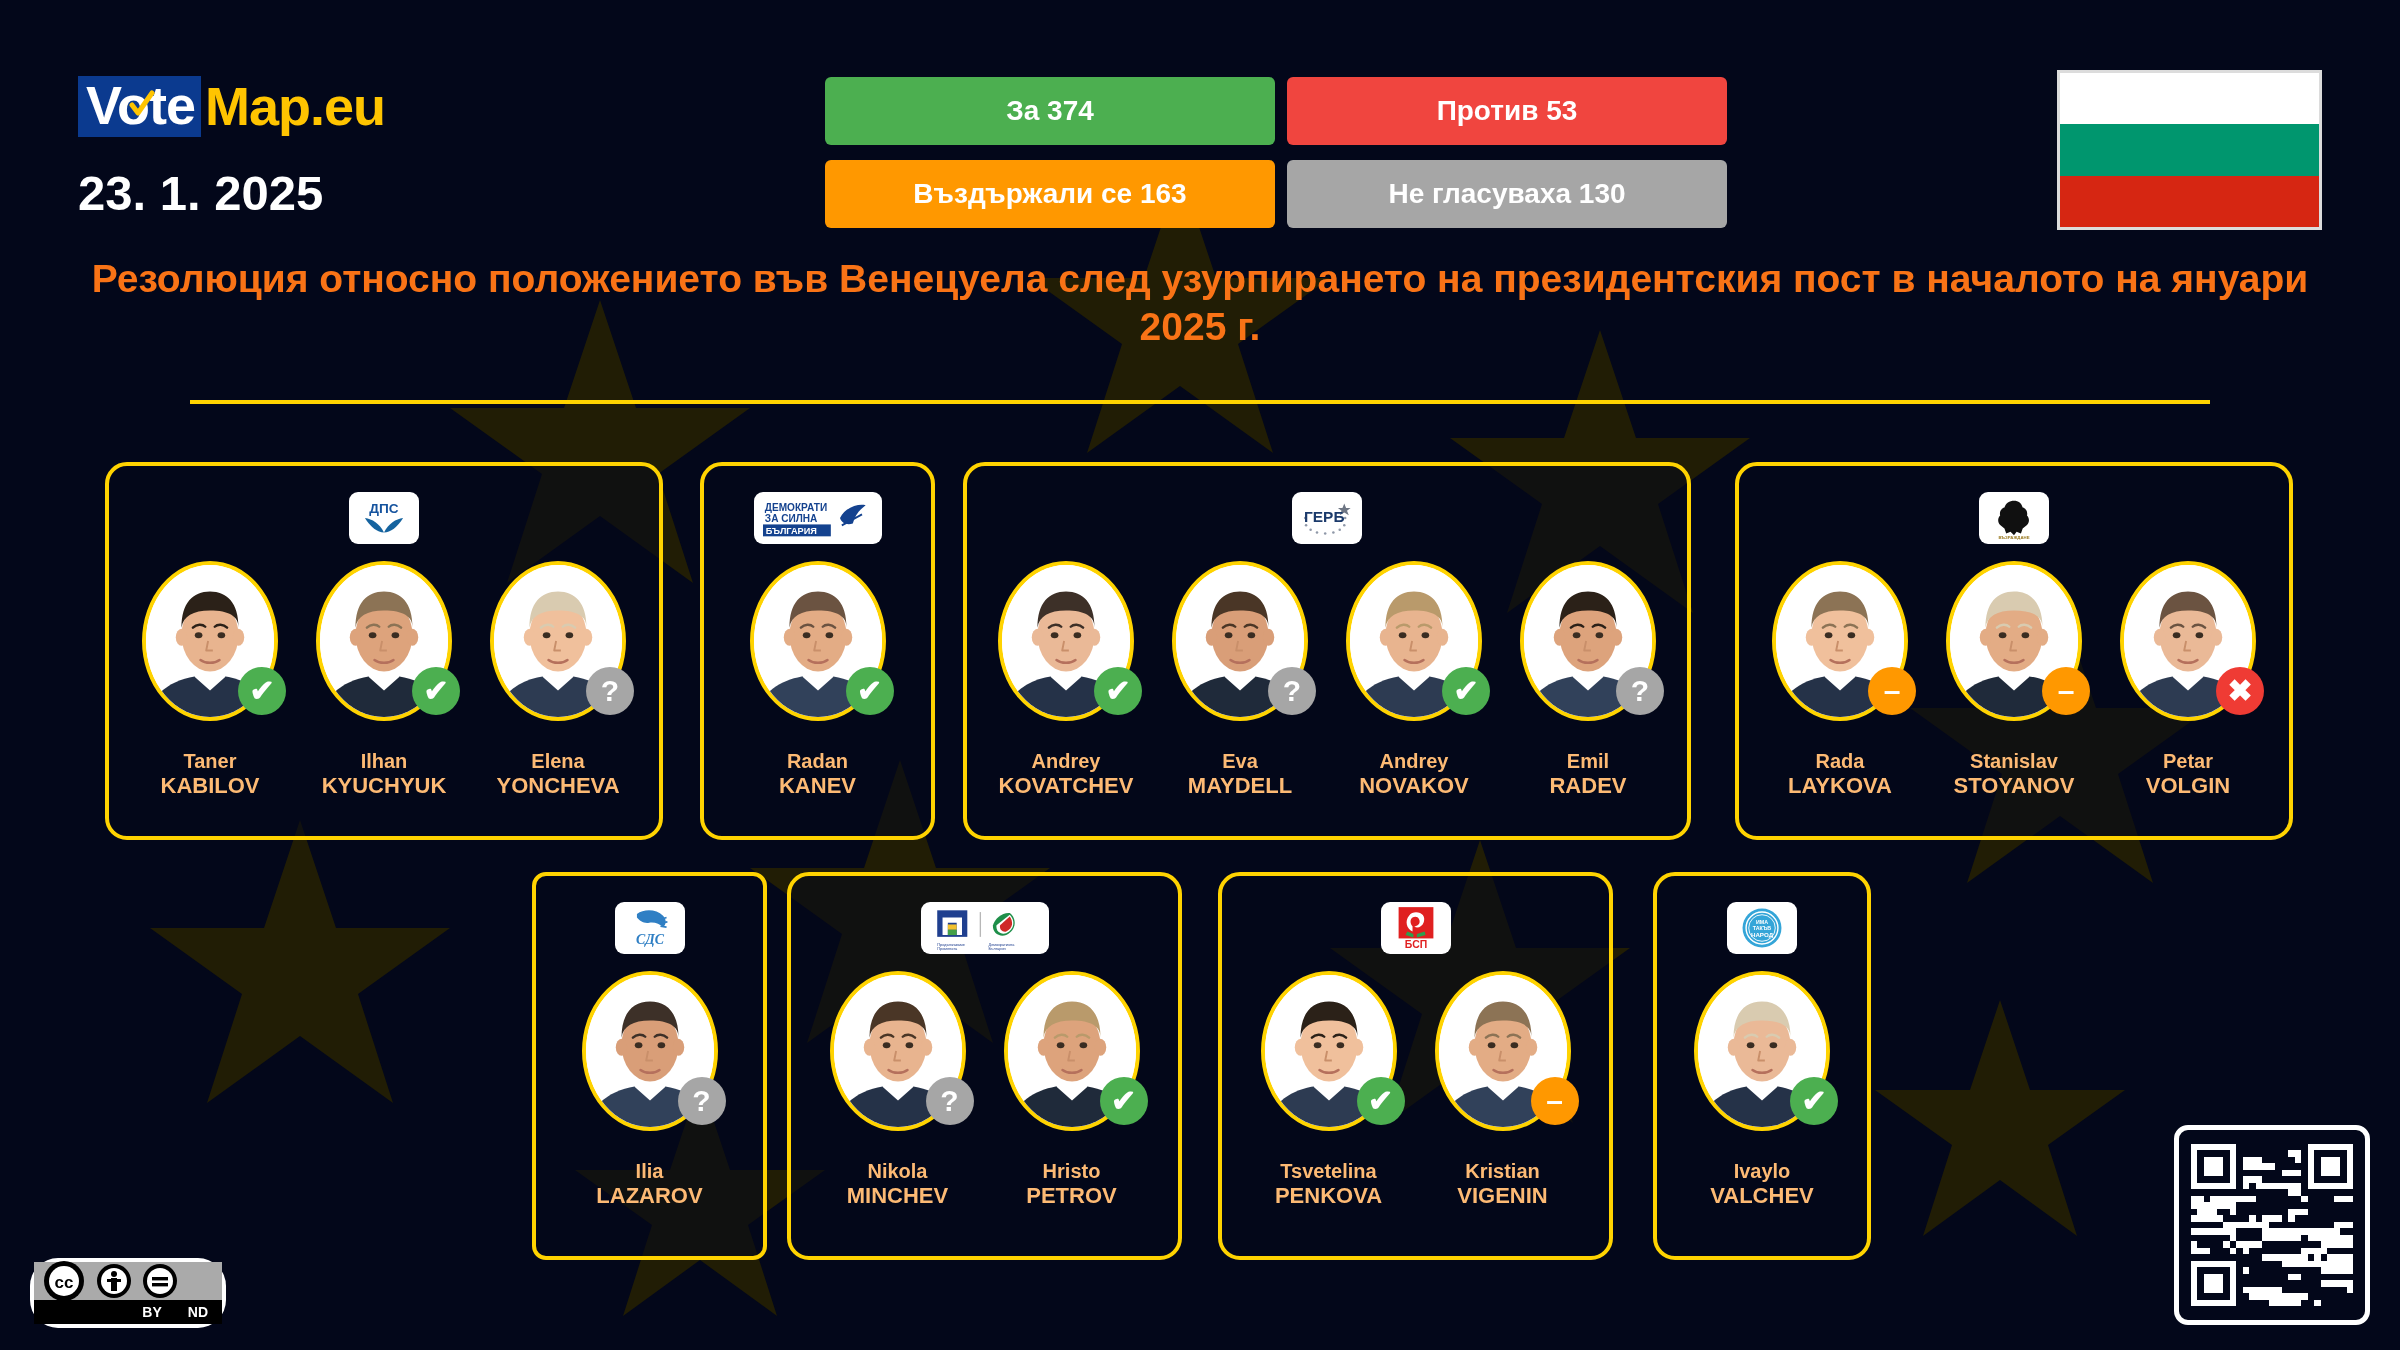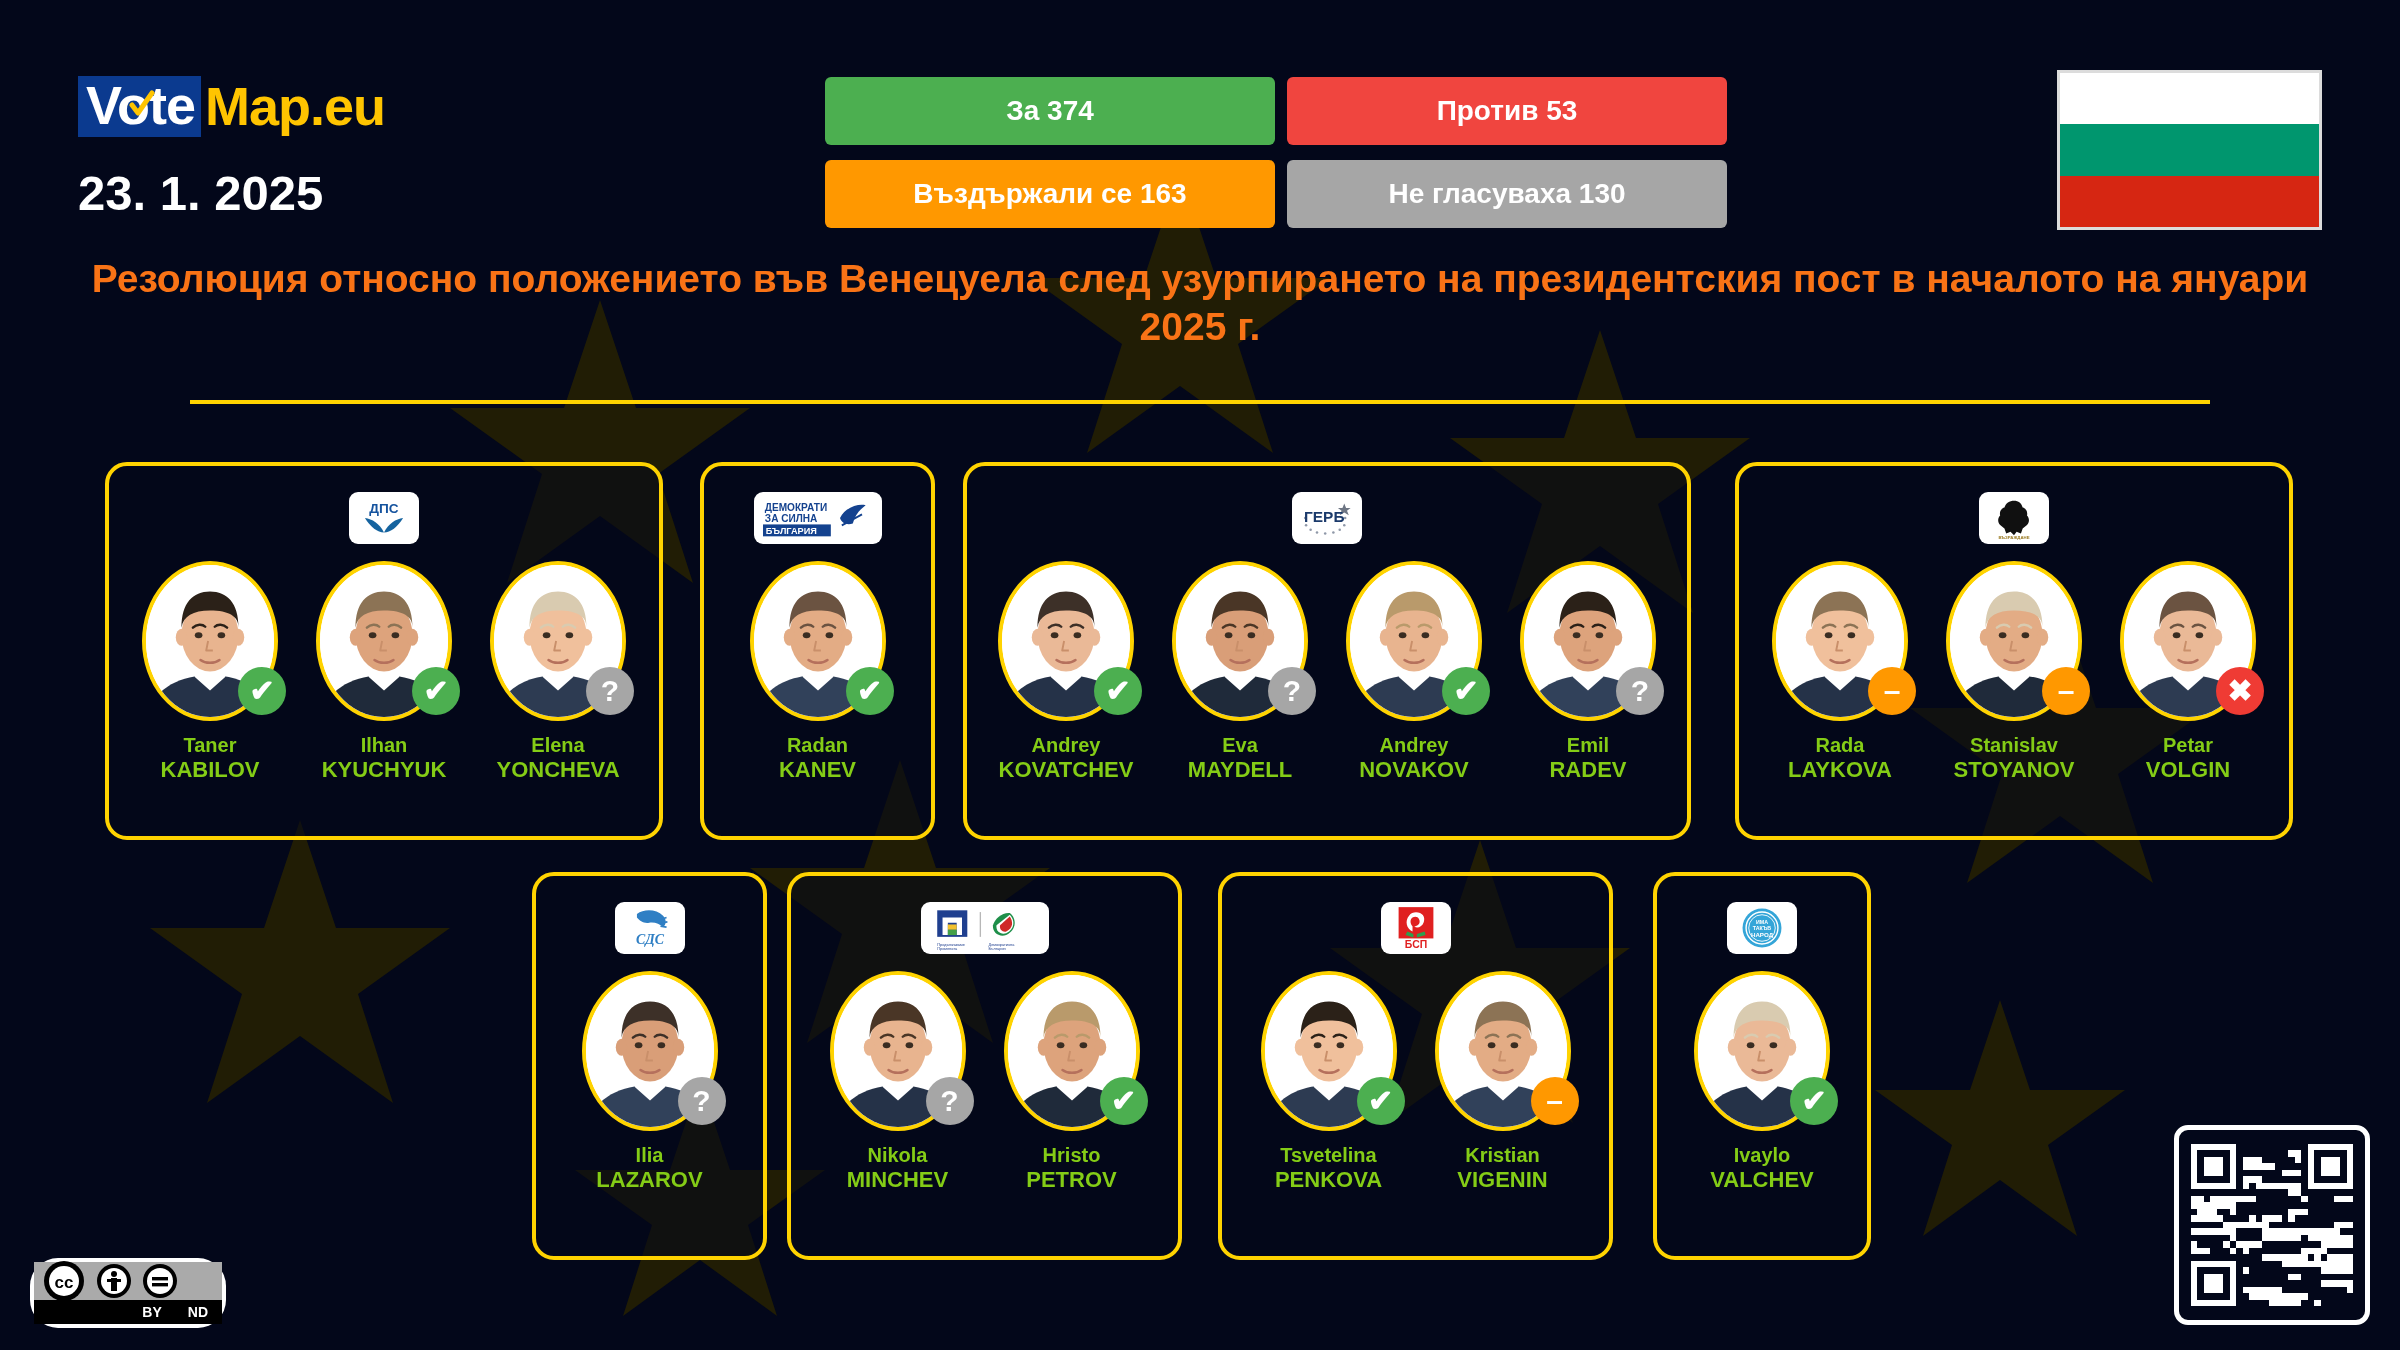--- a/index.html
+++ b/index.html
@@ -77,21 +77,21 @@
   .badge {
     position:absolute; right:-8px; bottom:6px; width:48px; height:48px; border-radius:50%;
     display:flex; align-items:center; justify-content:center;
     color:#ffffff; font-size:30px; font-weight:bold; line-height:1;
   }
   .badge.for { background:#4caf50; }
   .badge.against { background:#ef3b34; }
   .badge.abstain { background:#ff9800; }
   .badge.novote { background:#a6a6a6; }
 
-  .mname { margin-top:12px; text-align:center; color:#84cc16; line-height:1.22; }
+  .mname { margin-top:28px; text-align:center; color:#fdba74; line-height:1.22; }
   .mname .first { display:block; font-size:20px; font-weight:bold; }
   .mname .last { display:block; font-size:22px; font-weight:bold; }
 
   
   .cc { position:absolute; left:30px; bottom:22px; width:196px; height:70px; background:#ffffff; padding:4px; z-index:4;border-radius:28px; }
   .cc-inner { width:100%; height:100%; position:relative; }
   .cc-top { height:62%; background:#aaaaaa; display:flex; align-items:center; gap:10px; padding-left:8px; }
   .cc-bot { height:38%; background:#000000; display:flex; align-items:center; justify-content:flex-end; gap:26px; padding-right:14px; }
   .cc-bot span { color:#ffffff; font-size:14px; font-weight:bold; }
 
@@ -485,21 +485,21 @@
             </div>
             <div class="badge against">✖</div>
           </div>
           <div class="mname">
             <span class="first">Petar</span>
             <span class="last">VOLGIN</span>
           </div>
         </div>
       </div>
     </div>
-    <div class="card" style="left: 532px; top: 872px; width: 235px; height: 388px;">
+    <div class="card" style="left: 532px; top: 872px; width: 235px; height: 388px; border-radius: 14px;">
       <div class="card-logo" title="СДС">
         <svg viewBox="0 0 62 52" width="54" height="48">
       <g fill="#2f7fc4">
         <path d="M16 10 C24 4 38 4 46 12 C50 16 50 22 46 25 C42 21 36 19 30 20 C24 21 19 18 16 14 Z"></path>
         <path d="M44 16 L50 14 M44 20 L51 19 M43 24 L50 25" stroke="#2f7fc4" stroke-width="2"></path>
       </g>
       <text x="31" y="44" font-size="16" font-style="italic" font-weight="bold" text-anchor="middle" fill="#2f7fc4" font-family="Liberation Serif, serif">СДС</text>
     </svg>
       </div>
       <div class="members">

